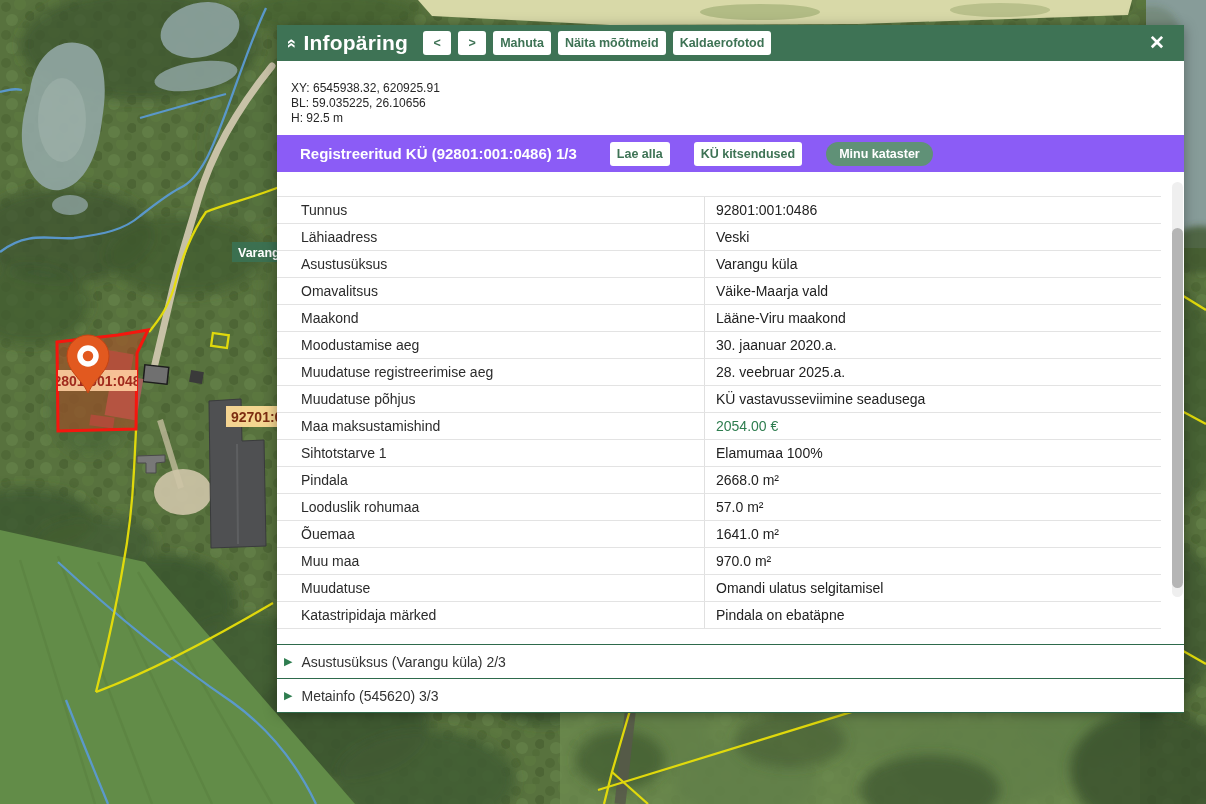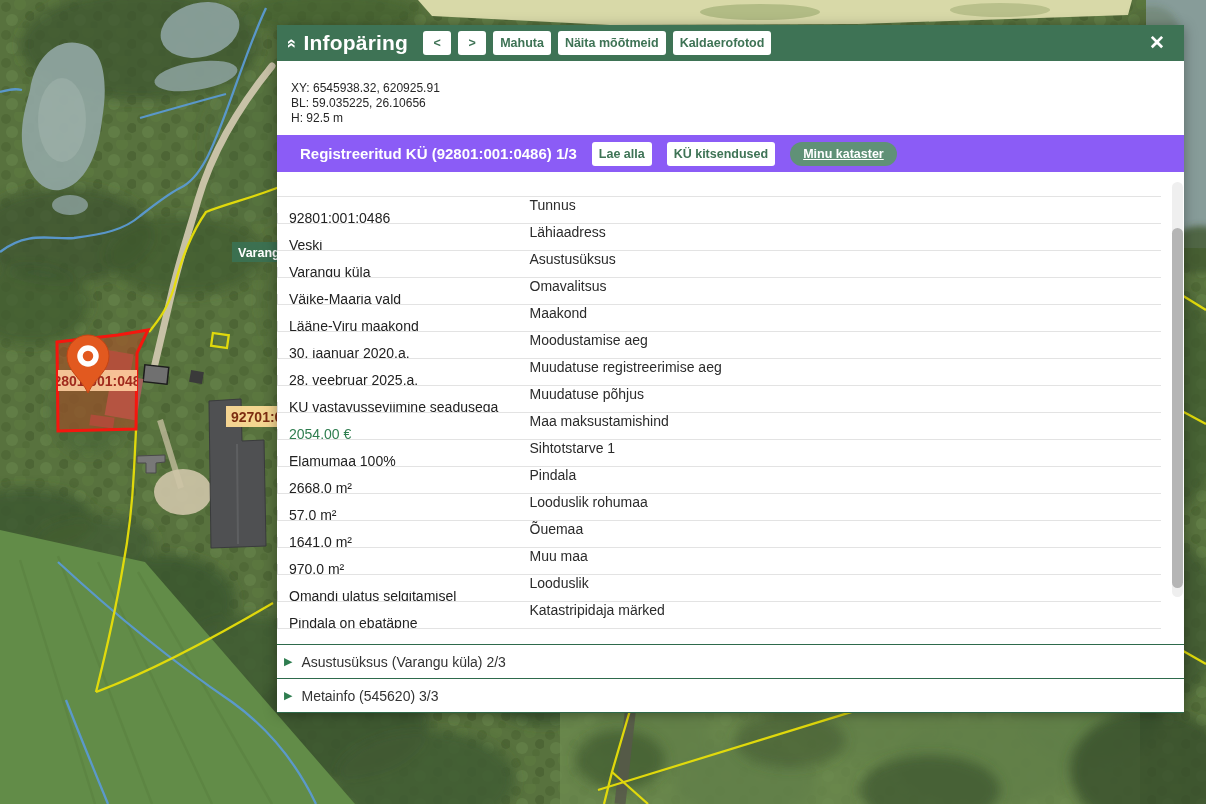--- a/index.html
+++ b/index.html
@@ -32,28 +32,28 @@
   .wbtn.sq{width:28px;padding:0;text-align:center;}
   .close-x{
     position:absolute;right:16px;top:7px;width:22px;height:22px;color:#fff;
     font-size:19px;font-weight:bold;text-align:center;line-height:22px;cursor:pointer;
   }
   .coords{padding:20px 0 0 14px;font-size:12px;line-height:15px;color:#262626;height:54px;}
   .section-bar{
     height:37px;background:#8b5cf6;display:flex;align-items:center;padding-left:23px;color:#fff;
   }
   .section-title{font-size:15px;font-weight:bold;}
-  .sec-btns{display:flex;gap:15px;margin-left:15px;align-items:center;text-decoration:underline;}
+  .sec-btns{display:flex;gap:24px;margin-left:33px;align-items:center;}
   .gbtn{
     background:#609177;color:#fff;border:none;border-radius:12px;height:24px;
     font-family:"Liberation Sans",sans-serif;font-size:12.5px;font-weight:bold;
     padding:0 13px;cursor:pointer;line-height:24px;
   }
   .table-wrap{margin:24px 23px 0 0;border-top:1px solid #e3e3e3;}
-  .trow{display:flex;height:26px;align-items:center;border-bottom:1px solid #e3e3e3;flex-direction:column;}
+  .trow{display:flex;height:26px;align-items:center;border-bottom:1px solid #e3e3e3;}
   .tlabel{width:403px;padding-left:24px;font-size:14px;color:#2b2b2b;
           white-space:nowrap;overflow:hidden;}
   .tvalue{flex:1;align-self:stretch;display:flex;align-items:center;
           border-left:1px solid #e0e0e0;padding-left:11px;font-size:14px;color:#222;
           white-space:nowrap;overflow:hidden;}
   .tvalue.link{color:#2e7d4f;cursor:pointer;}
   .acc{margin-top:15px;}
   .acc-row{height:33px;border-top:1px solid #2e6a4c;display:flex;align-items:center;cursor:pointer;}
   .acc-row:last-child{border-bottom:1px solid #2e6a4c;}
   .tri{color:#2e7d4f;font-size:11px;margin:0 0 0 7px;line-height:1;}
@@ -294,21 +294,21 @@
       </div>
       <div class="trow">
         <div class="tlabel">Õuemaa</div>
         <div class="tvalue">1641.0 m²</div>
       </div>
       <div class="trow">
         <div class="tlabel">Muu maa</div>
         <div class="tvalue">970.0 m²</div>
       </div>
       <div class="trow">
-        <div class="tlabel">Looduslik</div>
+        <div class="tlabel">Muudatuse</div>
         <div class="tvalue">Omandi ulatus selgitamisel</div>
       </div>
       <div class="trow">
         <div class="tlabel">Katastripidaja märked</div>
         <div class="tvalue">Pindala on ebatäpne</div>
       </div>
     </div>
 
   <div class="acc">
     <div class="acc-row">

